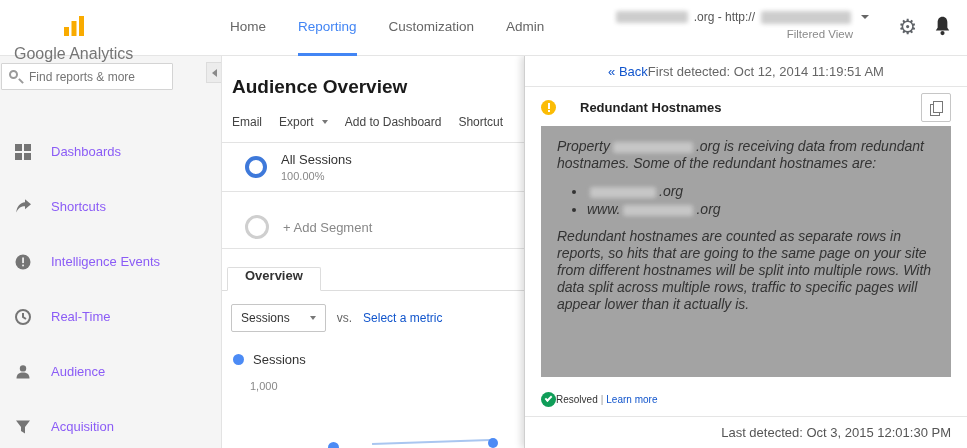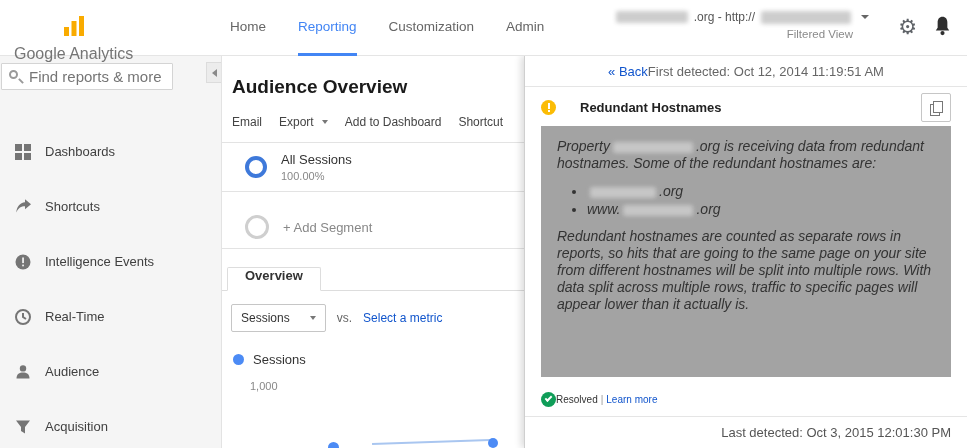--- a/index.html
+++ b/index.html
@@ -36,34 +36,34 @@
 
   .caret-down { display:inline-block; width:0; height:0; border-left:4px solid transparent;
                 border-right:4px solid transparent; border-top:4px solid #666; margin-left:4px; }
   .caret-sm { border-left-width:3px; border-right-width:3px; border-top-width:4px; border-top-color:#777; }
 
   
   .sidebar { position:absolute; top:56px; left:0; bottom:0; width:222px; background:#f5f5f5;
              border-right:1px solid #e3e3e3; z-index:5; }
   .search { position:relative; margin:7px 0 0 1px; width:196px; }
   .search input { width:172px; height:27px; border:1px solid #d4d4d4; background:#fff;
-                  padding:0 6px 0 27px; font-size:15px; color:#555; border-radius:1px;
+                  padding:0 6px 0 27px; font-size:12px; color:#555; border-radius:1px;
                   font-family:"Liberation Sans",sans-serif; outline:none; }
   .mag { position:absolute; left:8px; top:7px; width:9px; height:9px;
          border:2px solid #9a9a9a; border-radius:50%; }
   .mag::after { content:""; position:absolute; left:7px; top:8px; width:6px; height:2px;
                 background:#9a9a9a; transform:rotate(45deg); }
   .collapse-btn { position:absolute; right:0; top:6px; width:15px; height:21px; background:#ececec;
                   border:1px solid #dcdcdc; border-right:none; display:flex; align-items:center;
                   justify-content:center; cursor:pointer; }
   .caret-left { width:0; height:0; border-top:4px solid transparent; border-bottom:4px solid transparent;
                 border-right:5px solid #8a8a8a; }
   .side-list { margin-top:34px; }
-  .side-item { height:55px; display:flex; align-items:center; gap:13px; padding-left:14px;
-               font-size:13px; color:#404040; cursor:pointer; }
+  .side-item { height:55px; display:flex; align-items:center; gap:19px; padding-left:14px;
+               font-size:13px; color:#8b5cf6; cursor:pointer; }
   .side-item svg { flex:none; }
 
   
   .main { position:absolute; top:56px; left:222px; right:0; bottom:0; background:#fff;
           overflow:hidden; z-index:1; }
   .page-title { margin:20px 0 0 10px; font-size:19px; font-weight:bold; color:#1a1a1a; }
   .toolbar { margin:17px 0 0 10px; display:flex; align-items:center; gap:17px;
              font-size:12px; color:#444; }
   .tbtn { display:flex; align-items:center; gap:4px; cursor:pointer; }
 

